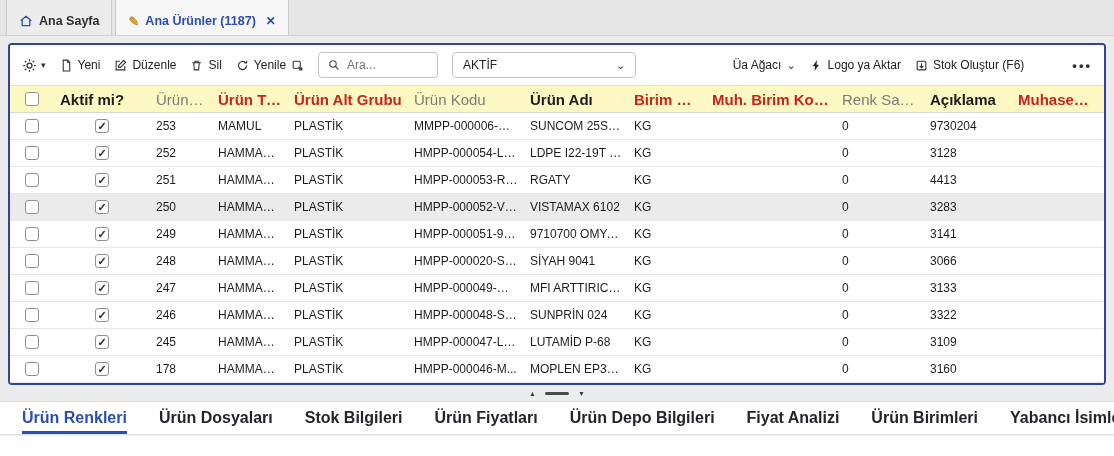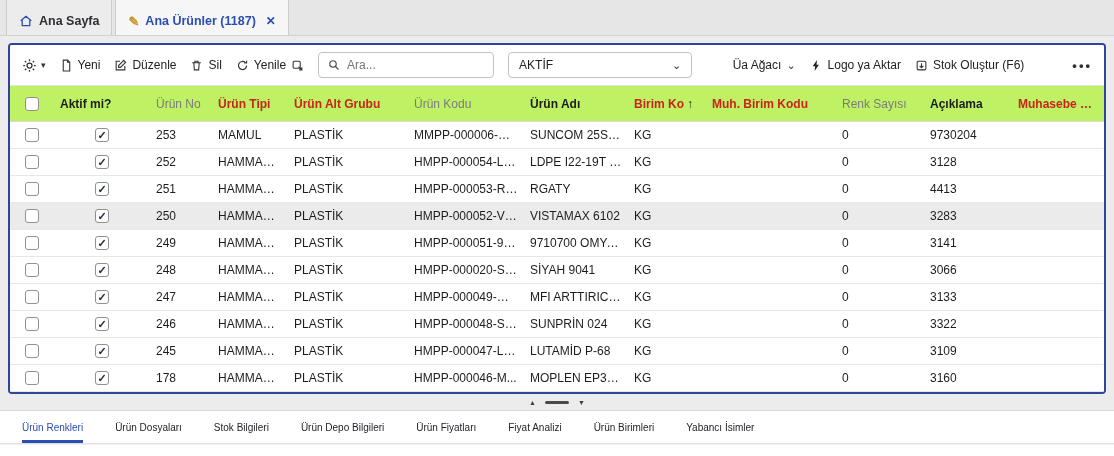--- a/index.html
+++ b/index.html
@@ -16,50 +16,50 @@
 
   
   .panel{margin:7px 8px 0 8px;background:#fff;border:2px solid #32439b;border-radius:4px;overflow:hidden}
 
   .toolbar{display:flex;align-items:center;gap:14px;padding:7px 12px;font-size:12px;background:#fff;color:#222}
   .tbtn{display:inline-flex;align-items:center;gap:5px;cursor:pointer;white-space:nowrap}
   .tbtn svg{width:13px;height:13px;display:block}
   .chev{font-size:9px;color:#333;line-height:1}
   .gearwrap{display:inline-flex;align-items:center;gap:4px;cursor:pointer}
   .gearwrap svg{width:15px;height:15px}
-  .search{display:flex;align-items:center;gap:7px;border:1px solid #c3c3c3;border-radius:4px;padding:5px 9px;width:176px;background:#fff}
+  .search{display:flex;align-items:center;gap:7px;border:1px solid #c3c3c3;border-radius:4px;padding:5px 9px;width:120px;background:#fff}
   .search svg{width:12px;height:12px;flex:none}
   .search input{border:none;outline:none;font-size:12px;width:108px;color:#333;background:transparent;font-family:"Liberation Sans",sans-serif}
   .selbox{display:flex;align-items:center;justify-content:space-between;border:1px solid #c3c3c3;border-radius:4px;padding:5px 10px;width:184px;font-size:12px;color:#222;cursor:pointer}
   .spacer{flex:1}
   .more{letter-spacing:2px;font-weight:700;color:#333;cursor:pointer;margin-left:34px;font-size:13px}
 
   
   .thead,.trow{display:grid;grid-template-columns:44px 96px 62px 76px 120px 116px 104px 78px 130px 88px 88px 1fr;align-items:center}
-  .thead{height:37px;border-top:1px solid #e2e2e2;border-bottom:1px solid #d9d9d9;font-size:12px;background:#bef264}
+  .thead{height:28px;border-top:1px solid #e2e2e2;border-bottom:1px solid #d9d9d9;font-size:15px;background:#fef9c3}
   .trow{height:27px;border-bottom:1px solid #e7e7e7;font-size:12px;background:#fff;cursor:default}
   .trow.selected{background:#ebebeb}
   .cell{padding:0 6px;white-space:nowrap;overflow:hidden;text-overflow:ellipsis}
   .ccell{display:flex;justify-content:center}
   .hc{color:#7b7b7b;font-weight:400}
   .hc.bold{color:#1d1d1f;font-weight:700}
   .hc.red{color:#c9241c;font-weight:700}
   .sort{color:#1d1d1f;font-weight:700;margin-left:3px}
 
   .cb{width:14px;height:14px;border:1.5px solid #909090;border-radius:3px;background:#fff;display:inline-flex;align-items:center;justify-content:center;cursor:pointer}
   .cb.checked::after{content:"\2713";font-size:11px;font-weight:700;color:#273044;line-height:1}
 
   
   .splitter{height:16px;display:flex;align-items:center;justify-content:center;gap:9px;color:#3c3c3c}
   .splitter .tri{font-size:7px;line-height:1;cursor:pointer}
   .splitter .bar{width:24px;height:3px;background:#4a4a4a;border-radius:2px;cursor:pointer}
 
   
   .btabs{display:flex;gap:32px;padding:0 22px;background:#fff;border-top:1px solid #d9d9d9;border-bottom:1px solid #e1e1e1;height:34px;align-items:stretch}
-  .btab{font-size:10px;font-weight:400;color:#24242a;display:flex;align-items:center;position:relative;cursor:pointer;white-space:nowrap}
+  .btab{font-size:16px;font-weight:700;color:#24242a;display:flex;align-items:center;position:relative;cursor:pointer;white-space:nowrap}
   .btab.active{color:#2b4eb2}
   .btab.active::after{content:"";position:absolute;left:0;right:0;bottom:0;height:3px;background:#2b4eb2}
   .bottom-space{background:#fff;height:36px;border-top:1px solid #f0f0f0}
 </style>
 </head>
 <body>
 
 <div class="tabbar">
   <div class="wtab">
     <span class="ticon">
@@ -367,19 +367,19 @@
   <span class="tri">▲</span>
   <span class="bar"></span>
   <span class="tri">▼</span>
 </div>
 
 <div class="btabs">
 
 <div class="btab active">Ürün Renkleri</div>
     <div class="btab">Ürün Dosyaları</div>
     <div class="btab">Stok Bilgileri</div>
+    <div class="btab">Ürün Fiyatları</div>
     <div class="btab">Ürün Depo Bilgileri</div>
-    <div class="btab">Ürün Fiyatları</div>
     <div class="btab">Fiyat Analizi</div>
     <div class="btab">Ürün Birimleri</div>
     <div class="btab">Yabancı İsimler</div>
   </div>
 <div class="bottom-space"></div>
 
 </body></html>

